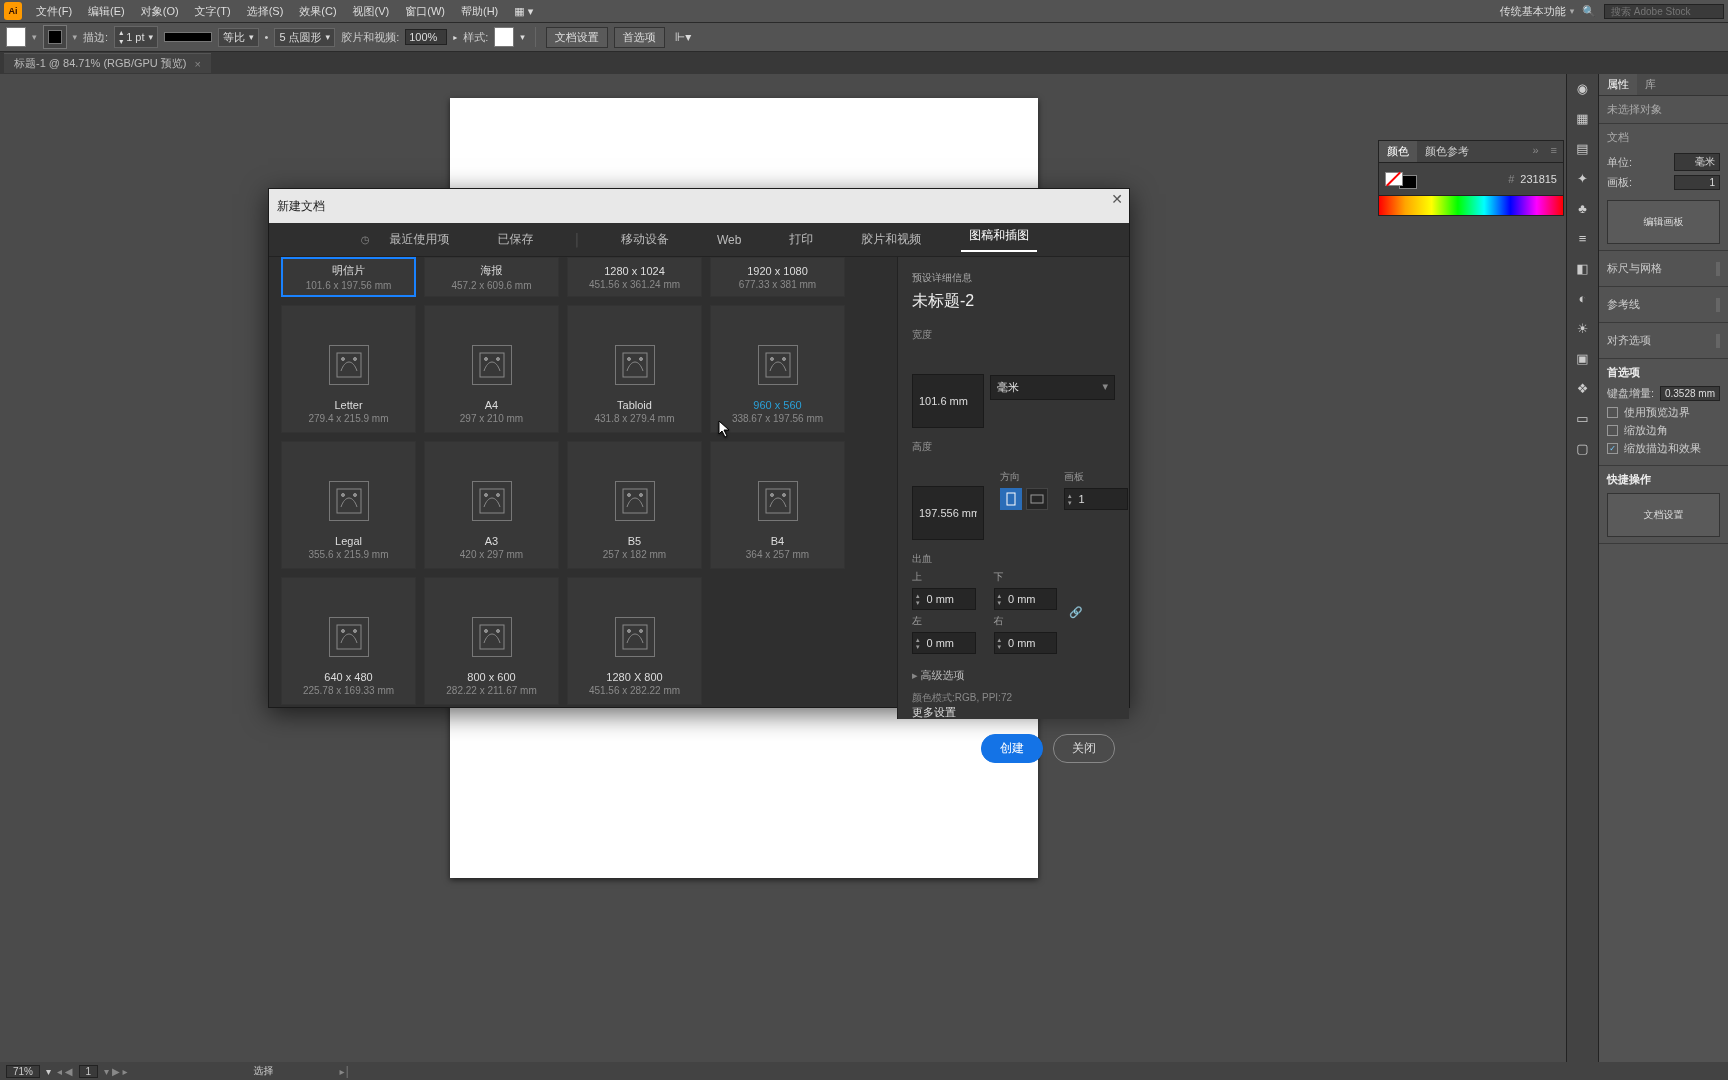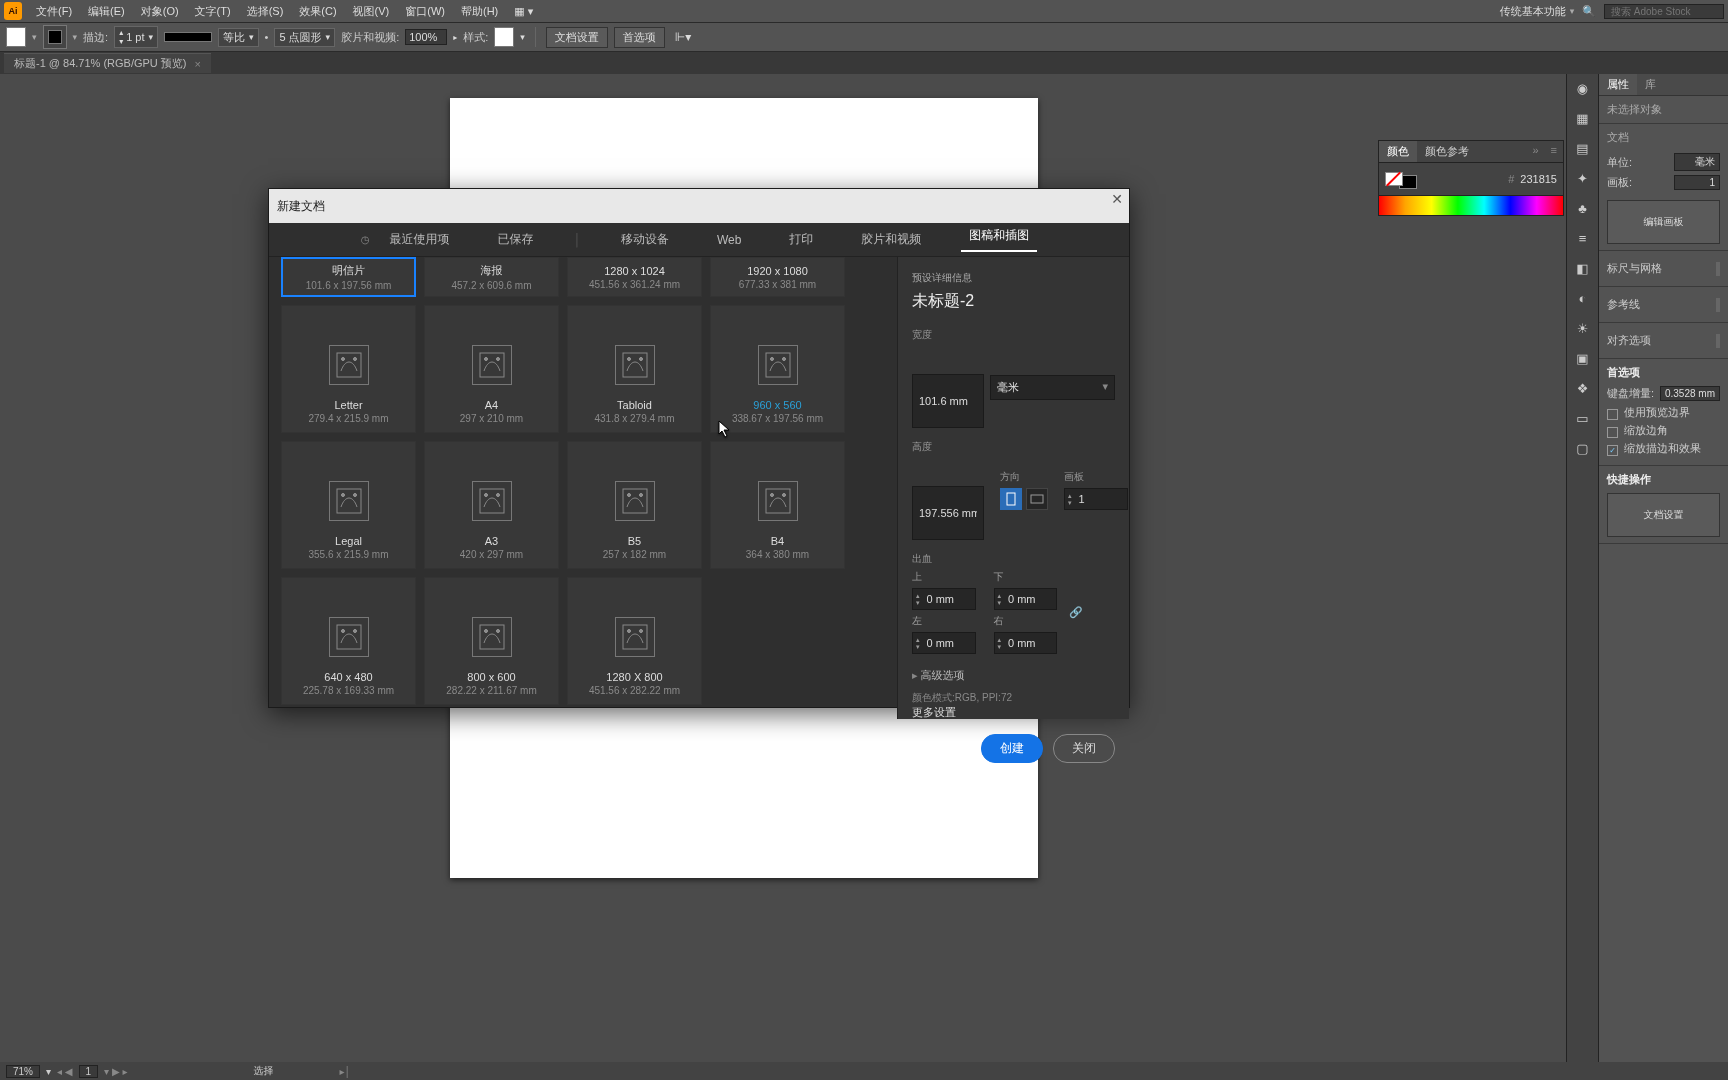--- a/index.html
+++ b/index.html
@@ -33,21 +33,21 @@
 .canvas-area .artboard{position:absolute;left:450px;top:24px;width:588px;height:780px;background:#fff;box-shadow:0 2px 6px rgba(0,0,0,.6);}
 
 .dock-col{width:32px;background:#434343;border-left:1px solid #222;display:flex;flex-direction:column;align-items:center;padding-top:4px;gap:10px;}
 .dock-col .ico{width:20px;height:20px;color:#ccc;display:flex;align-items:center;justify-content:center;font-size:13px;}
 
 .right-panels{width:130px;background:#535353;border-left:1px solid #222;color:#ccc;font-size:11px;display:flex;flex-direction:column;}
 .right-panels .section{padding:6px 8px;border-bottom:1px solid #3a3a3a;}
 .right-panels .hd{font-weight:600;color:#eee;margin-bottom:6px;font-size:11px;}
 .right-panels .row{display:flex;align-items:center;justify-content:space-between;margin:4px 0;}
 .right-panels .row .v{background:#3a3a3a;border:1px solid #222;padding:1px 4px;font-size:10px;min-width:46px;text-align:right;color:#ddd;}
-.right-panels .chk{display:flex;align-items:flex-end;gap:6px;margin:3px 0;}
+.right-panels .chk{display:flex;align-items:center;gap:6px;margin:3px 0;}
 .right-panels .chk .box{width:11px;height:11px;border:1px solid #999;display:flex;align-items:center;justify-content:center;font-size:8px;color:#7cf;}
 .right-panels button{background:#5a5a5a;border:1px solid #333;color:#ddd;padding:14px 6px;font-size:10px;width:100%;}
 .sm-ico{width:16px;height:16px;border:1px solid #666;}
 
 .color-panel{position:absolute;top:66px;right:164px;width:186px;background:#434343;border:1px solid #222;color:#ccc;font-size:11px;z-index:5;}
 .color-panel .tabs{display:flex;gap:0;border-bottom:1px solid #222;}
 .color-panel .tabs .t{padding:3px 8px;}
 .color-panel .tabs .t.active{background:#535353;color:#fff;}
 .color-panel .swline{display:flex;align-items:center;gap:6px;padding:6px;}
 .color-panel .swline .bx{width:18px;height:14px;border:1px solid #888;}
@@ -387,21 +387,21 @@
           <div class="pcard">
             <div class="thumb">
               <svg width="28" height="28" viewBox="0 0 28 28">
                 <rect x="2" y="2" width="24" height="24" stroke="#888" fill="none"></rect>
                 <path d="M6 20 C10 8,18 8,22 20" stroke="#888" fill="none"></path>
                 <circle cx="8" cy="8" r="1.5" fill="#888"></circle>
                 <circle cx="20" cy="8" r="1.5" fill="#888"></circle>
               </svg>
             </div>
             <div class="pname">B4</div>
-            <div class="pdim">364 x 380 mm</div>
+            <div class="pdim">364 x 257 mm</div>
           </div>
           <div class="pcard">
             <div class="thumb">
               <svg width="28" height="28" viewBox="0 0 28 28">
                 <rect x="2" y="2" width="24" height="24" stroke="#888" fill="none"></rect>
                 <path d="M6 20 C10 8,18 8,22 20" stroke="#888" fill="none"></path>
                 <circle cx="8" cy="8" r="1.5" fill="#888"></circle>
                 <circle cx="20" cy="8" r="1.5" fill="#888"></circle>
               </svg>
             </div>

